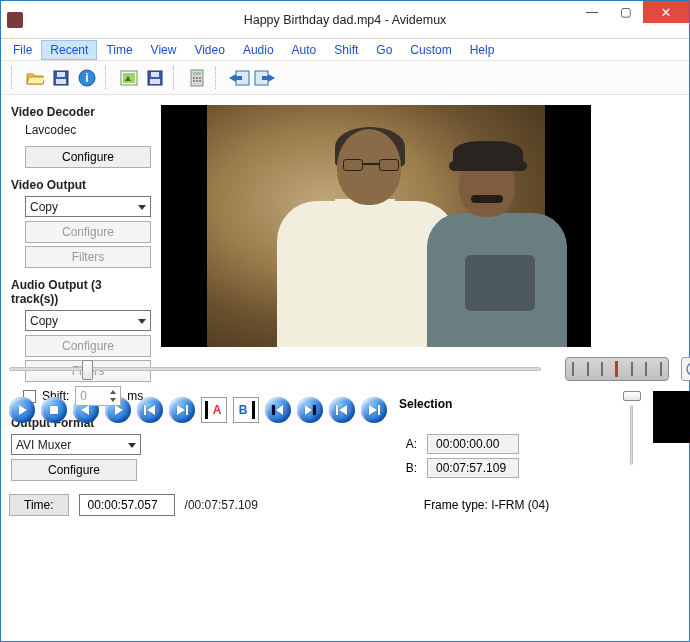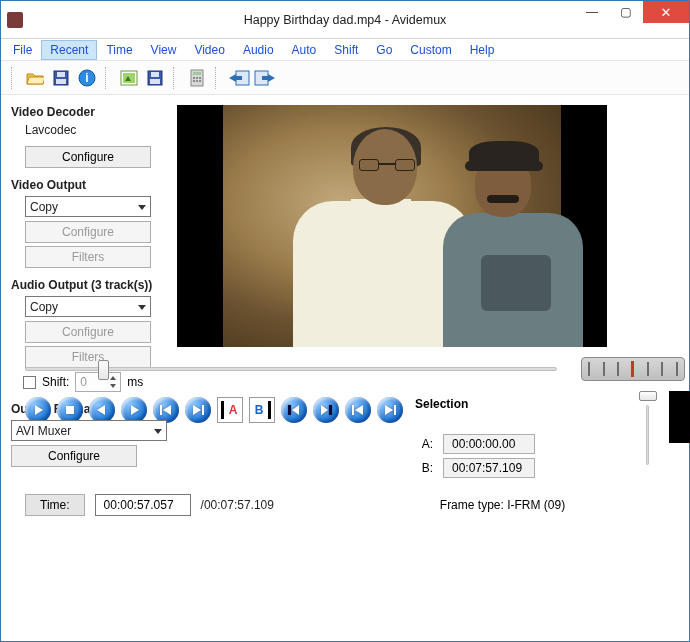--- a/index.html
+++ b/index.html
@@ -23,21 +23,21 @@
   .content { flex:1; display:flex; padding:8px 10px 0 10px; gap:10px; }
   .left-panel { width:158px; }
   .section-lbl { font-weight:700; color:#222; font-size:12px; margin:2px 0 4px 0;}
   .section-sub { color:#222; font-size:12px; padding:0 0 6px 14px;}
   .section-group { margin-bottom:10px; }
   .btn { height:22px; border:1px solid #adadad; background:#efefef; font-size:12px; text-align:center; display:flex; align-items:center; justify-content:center; width:126px; margin:3px 0 0 14px; cursor:default;}
   .btn:first-of-type{ margin-top:0;}
   .btn.disabled { color:#9a9a9a; background:#f5f5f5;}
   .select { height:21px; border:1px solid #777; background:#fff; display:flex; align-items:center; padding:0 4px; width:126px; margin:0 0 4px 14px; position:relative; color:#222;}
   .select .arrow { position:absolute; right:4px; top:50%; margin-top:-2px; width:0; height:0; border-left:4px solid transparent; border-right:4px solid transparent; border-top:5px solid #333;}
-  .select.ofmt{ width:156px;}
+  .select.ofmt{ width:130px;}
   .shift-row { display:flex; align-items:center; gap:6px; margin:4px 0 0 12px;}
   .shift-row .cb { width:13px; height:13px; border:1px solid #777; background:#fff;}
   .shift-row .spin { width:46px; height:20px; border:1px solid #adadad; color:#999; display:flex; align-items:center; padding:0 4px; position:relative; background:#fdfdfd;}
   .shift-row .spin .up, .shift-row .spin .down { position:absolute; right:1px; width:12px; height:8px; display:flex; align-items:center; justify-content:center;}
   .shift-row .spin .up{ top:1px;} .shift-row .spin .down{ bottom:1px;}
   .spin-tri{ width:0;height:0;border-left:3px solid transparent;border-right:3px solid transparent;}
   .spin .up .spin-tri{ border-bottom:4px solid #555;} .spin .down .spin-tri{ border-top:4px solid #555;}
   .right-panel { flex:1; display:flex; flex-direction:column;}
   .video-area { width:430px; height:242px; background:#000; position:relative; margin-top:2px; overflow:hidden;}
   .photo { position:absolute; left:46px; top:0; width:338px; height:242px; background: radial-gradient(ellipse at 35% 40%, #c0a77a 0%, #9b7d4c 35%, #6b5230 60%, #3a2b15 100%);}
@@ -360,18 +360,18 @@
           <div class="vs-track"></div>
           <div class="vs-thumb"></div>
         </div>
         <div class="blackbox"></div>
       </div>
 
       <div class="bottom-time">
         <div class="time-lbl">Time:</div>
         <div class="time-in">00:00:57.057</div>
         <span class="dur">/00:07:57.109</span>
-        <span class="frame-type">Frame type: I-FRM (09)</span>
+        <span class="frame-type">Frame type: I-FRM (04)</span>
       </div>
     </div>
   </div>
 
 </div>
 
 </body></html>

